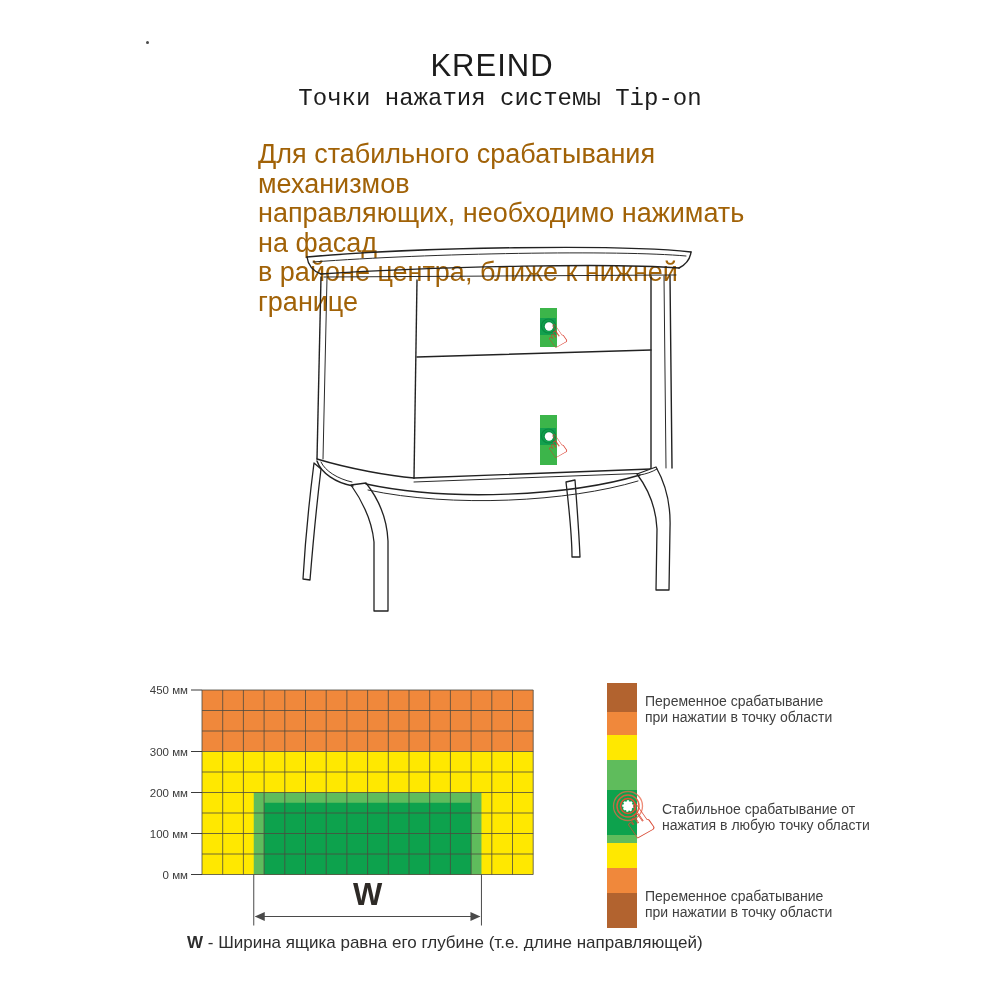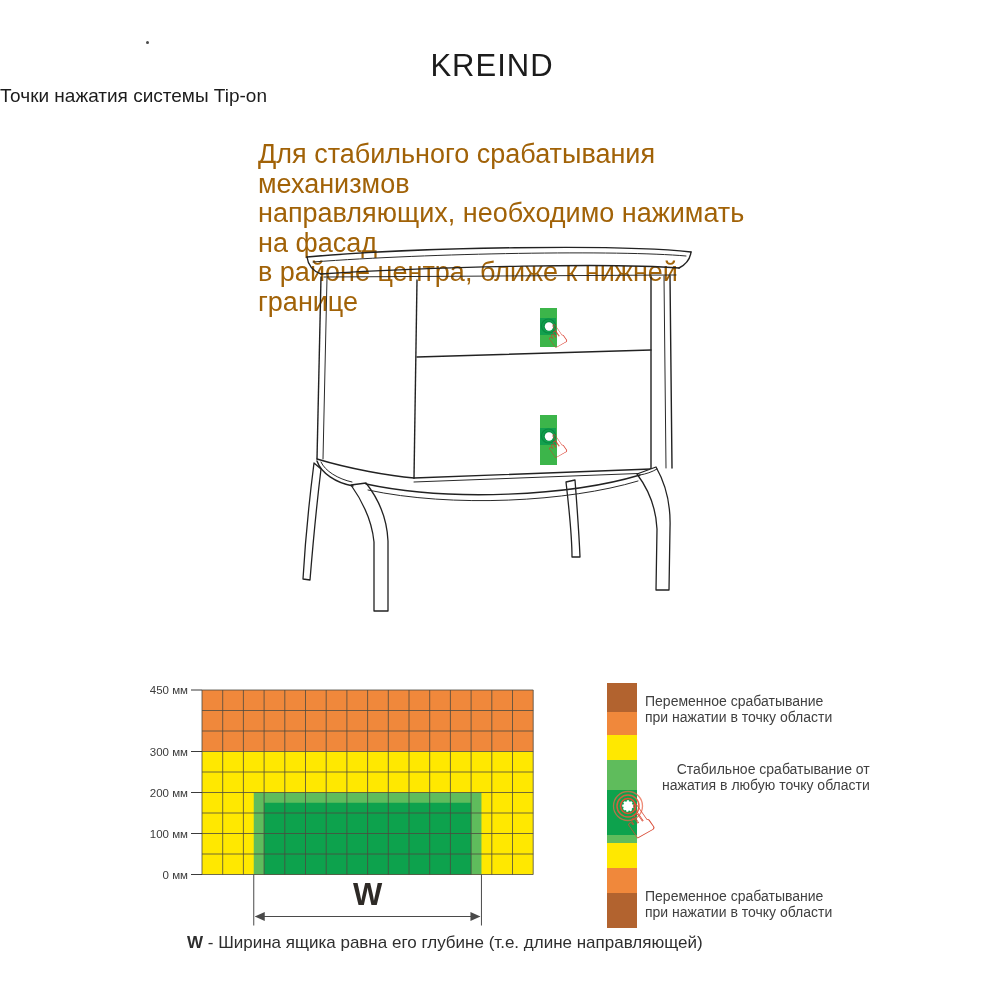--- a/index.html
+++ b/index.html
@@ -4,35 +4,35 @@
 <style>
   html,body{margin:0;padding:0;}
   body{
     width:1000px;height:1000px;background:#ffffff;position:relative;overflow:hidden;
     font-family:"Liberation Sans","DejaVu Sans",sans-serif;color:#1f1f1f;
   }
   .abs{position:absolute;}
   
   #brand-title{left:0;top:48px;width:984px;text-align:center;
     font-size:31px;font-weight:500;letter-spacing:1px;color:#1c1c1c;}
-  #subtitle{left:0;top:85px;width:1000px;
-    font-size:19px;font-weight:400;color:#1c1c1c;}
+  #subtitle{left:0;top:85px;width:1000px;text-align:center;
+    font-size:24px;font-weight:400;color:#1c1c1c;font-family:Liberation Mono, monospace;}
   #intro-text{left:258px;top:140px;width:520px;font-size:27px;line-height:29.5px;
     white-space:pre-line;color:#a16207;}
   
   #stray-dot{left:146px;top:41px;width:3px;height:3px;background:#4a4a4a;border-radius:50%;}
   
   #zones-svg{left:140px;top:660px;}
   .tick-label{font-family:"Liberation Sans","DejaVu Sans",sans-serif;font-size:11.5px;fill:#3b3b3b;}
   .w-label{font-family:"Liberation Sans","DejaVu Sans",sans-serif;font-size:31px;font-weight:600;fill:#2e2a26;}
   
   #legend-bar{left:607px;top:683px;width:30px;display:flex;flex-direction:column;}
   .legend-text{font-size:14px;line-height:15.5px;color:#3f3f3f;white-space:pre-line;}
   #legend-item-0{left:645px;top:694px;}
-  #legend-item-1{left:662px;top:762px;text-align:right;}
+  #legend-item-1{left:662px;top:802px;}
   #legend-item-2{left:645px;top:889px;}
   #legend-hand-svg{left:595px;top:770px;}
   
   #w-caption{left:187px;top:933px;font-size:17px;color:#2e2e2e;}
   #w-caption b{font-weight:700;}
   
   #furniture-svg{left:200px;top:240px;}
   .ln{fill:none;stroke:#222222;stroke-width:1.4;stroke-linecap:round;}
   .ln2{fill:none;stroke:#2a2a2a;stroke-width:1;stroke-linecap:round;}
   .leg{fill:#ffffff;stroke:#222222;stroke-width:1.3;stroke-linejoin:round;}

